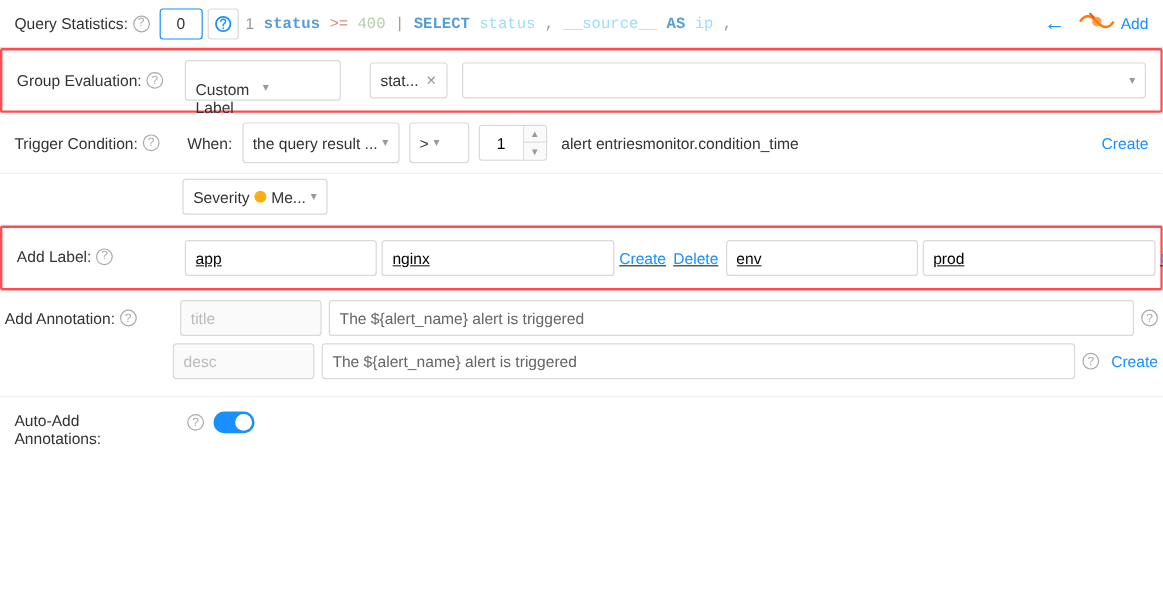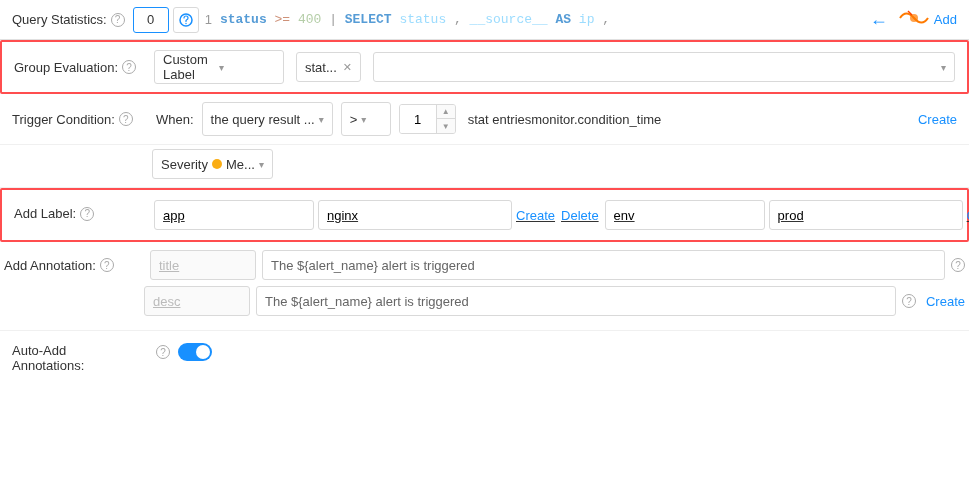--- a/index.html
+++ b/index.html
@@ -118,29 +118,28 @@
       display: flex;
       align-items: center;
       padding: 8px 12px;
       border: 2px solid #ff4d4f;
       border-radius: 2px;
       min-height: 44px;
       background: #fff;
     }
     .select-box {
       display: flex;
-      align-items: center;
       border: 1px solid #d9d9d9;
       border-radius: 3px;
       padding: 16px 8px;
       cursor: pointer;
       background: #fff;
       min-width: 130px;
       height: 30px;
-      margin-right: 12px;
+      margin-right: 24px;
       font-size: 13px;
     }
     .select-box span { flex: 1; }
     .chevron-icon { color: #999; font-size: 10px; }
     .tag-box {
       display: flex;
       align-items: center;
       border: 1px solid #d9d9d9;
       border-radius: 3px;
       padding: 4px 8px;
@@ -345,25 +344,24 @@
       gap: 4px;
       min-width: 140px;
       font-size: 13px;
     }
     .ann-key-input {
       border: 1px solid #d9d9d9;
       border-radius: 3px;
       height: 30px;
       padding: 0 8px;
       font-size: 13px;
-      width: 106px;
+      width: 118px;
       outline: none;
       color: #bbb;
       background: #fafafa;
-      text-decoration: underline;
     }
     .ann-value-input {
       border: 1px solid #d9d9d9;
       border-radius: 3px;
       height: 30px;
       padding: 0 8px;
       font-size: 13px;
       flex: 1;
       outline: none;
       color: #666;
@@ -494,21 +492,21 @@
       <span>&gt;</span>
       <span class="chevron-icon">▾</span>
     </div>
     <div class="number-spinner">
       <input class="spinner-input" type="text" value="1" style="">
       <div class="spinner-arrows">
         <div class="spinner-btn">▲</div>
         <div class="spinner-btn">▼</div>
       </div>
     </div>
-    <span class="data-text">stat entriesmonitor.condition_time</span>
+    <span class="data-text">alert entriesmonitor.condition_time</span>
     <span class="create-link">Create</span>
   </div>
   <div class="severity-row">
     <div class="severity-select">
       <span>Severity</span>
       <div class="severity-dot"></div>
       <span>Me...</span>
       <span class="chevron-icon">▾</span>
     </div>
   </div>

